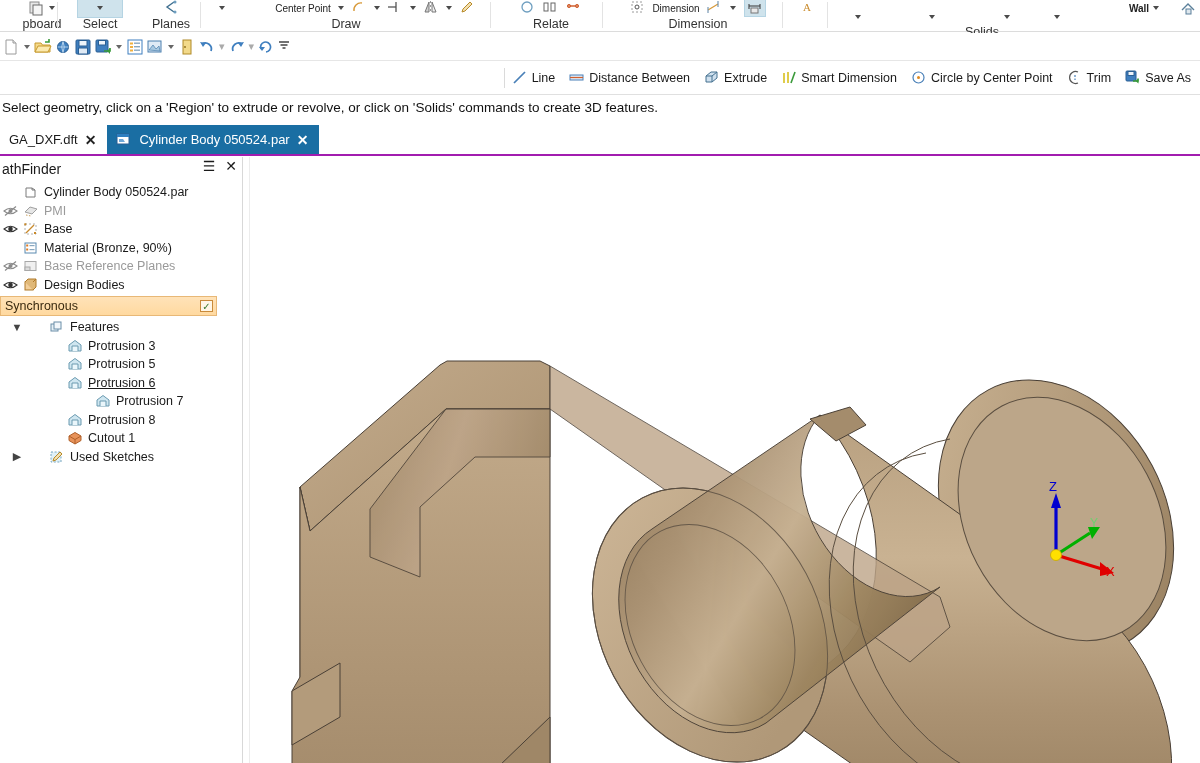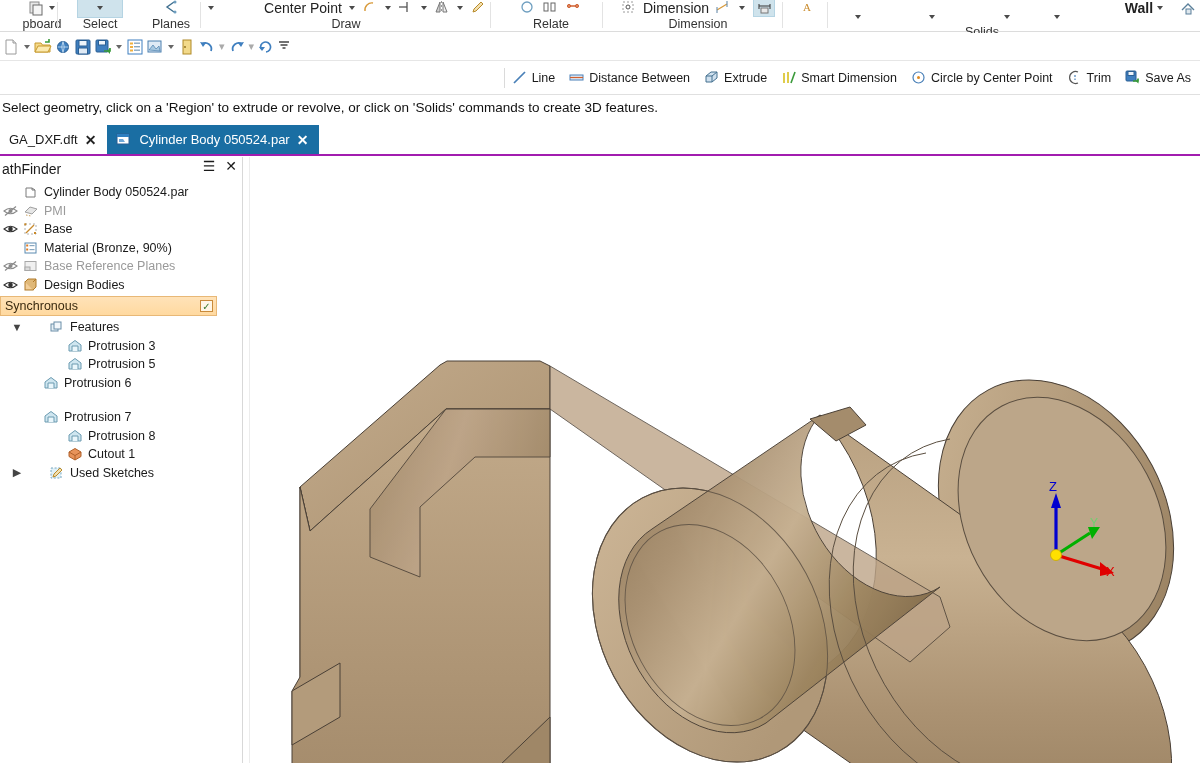--- a/index.html
+++ b/index.html
@@ -36,21 +36,21 @@
   }
   .ico {
     display: inline-block; position: relative;
     width: 16px; height: 16px; vertical-align: middle;
   }
   .caret {
     display: inline-block; width: 0; height: 0;
     border-left: 3px solid transparent; border-right: 3px solid transparent;
     border-top: 4px solid #4a4a4a; vertical-align: middle; margin: 0 2px;
   }
-  .rb-text { font-size: 14px; color: #222; white-space: nowrap; }
+  .rb-text { font-size: 10px; color: #222; white-space: nowrap; }
   .rb-btn-hl {
     background: #cfe3ec; border: 1px solid #b5d4e3;
     width: 46px; height: 20px; display: flex; align-items: center; justify-content: center;
   }
   .rb-btn-sm-hl {
     background: #cfe3ec; border: 1px solid #b5d4e3;
     width: 22px; height: 18px; display: flex; align-items: center; justify-content: center;
   }
 
   
@@ -637,30 +637,30 @@
       </div>
       <div class="tr" style="padding-left:64px;">
         <span class="t-ico">
           <svg width="16" height="14" viewBox="0 0 16 14">
             <path d="M2 12 L2 6 L8 1.5 L14 6 L14 12 Z" fill="#cfe6f0" stroke="#6a9ab0"></path>
             <path d="M5 12 L5 7 L11 7 L11 12" fill="#eaf6fb" stroke="#6a9ab0"></path>
           </svg>
         </span>
         <span class="t-label">Protrusion 5</span>
       </div>
-      <div class="tr" style="padding-left:40px;">
+      <div class="tr" style="padding-left:64px;text-decoration:underline;">
         <span class="t-ico">
           <svg width="16" height="14" viewBox="0 0 16 14">
             <path d="M2 12 L2 6 L8 1.5 L14 6 L14 12 Z" fill="#cfe6f0" stroke="#6a9ab0"></path>
             <path d="M5 12 L5 7 L11 7 L11 12" fill="#eaf6fb" stroke="#6a9ab0"></path>
           </svg>
         </span>
         <span class="t-label">Protrusion 6</span>
       </div>
-      <div class="tr" style="padding-left:40px;margin-top:16px;">
+      <div class="tr" style="padding-left:92px;">
         <span class="t-ico">
           <svg width="16" height="14" viewBox="0 0 16 14">
             <path d="M2 12 L2 6 L8 1.5 L14 6 L14 12 Z" fill="#cfe6f0" stroke="#6a9ab0"></path>
             <path d="M5 12 L5 7 L11 7 L11 12" fill="#eaf6fb" stroke="#6a9ab0"></path>
           </svg>
         </span>
         <span class="t-label">Protrusion 7</span>
       </div>
       <div class="tr" style="padding-left:64px;">
         <span class="t-ico">

